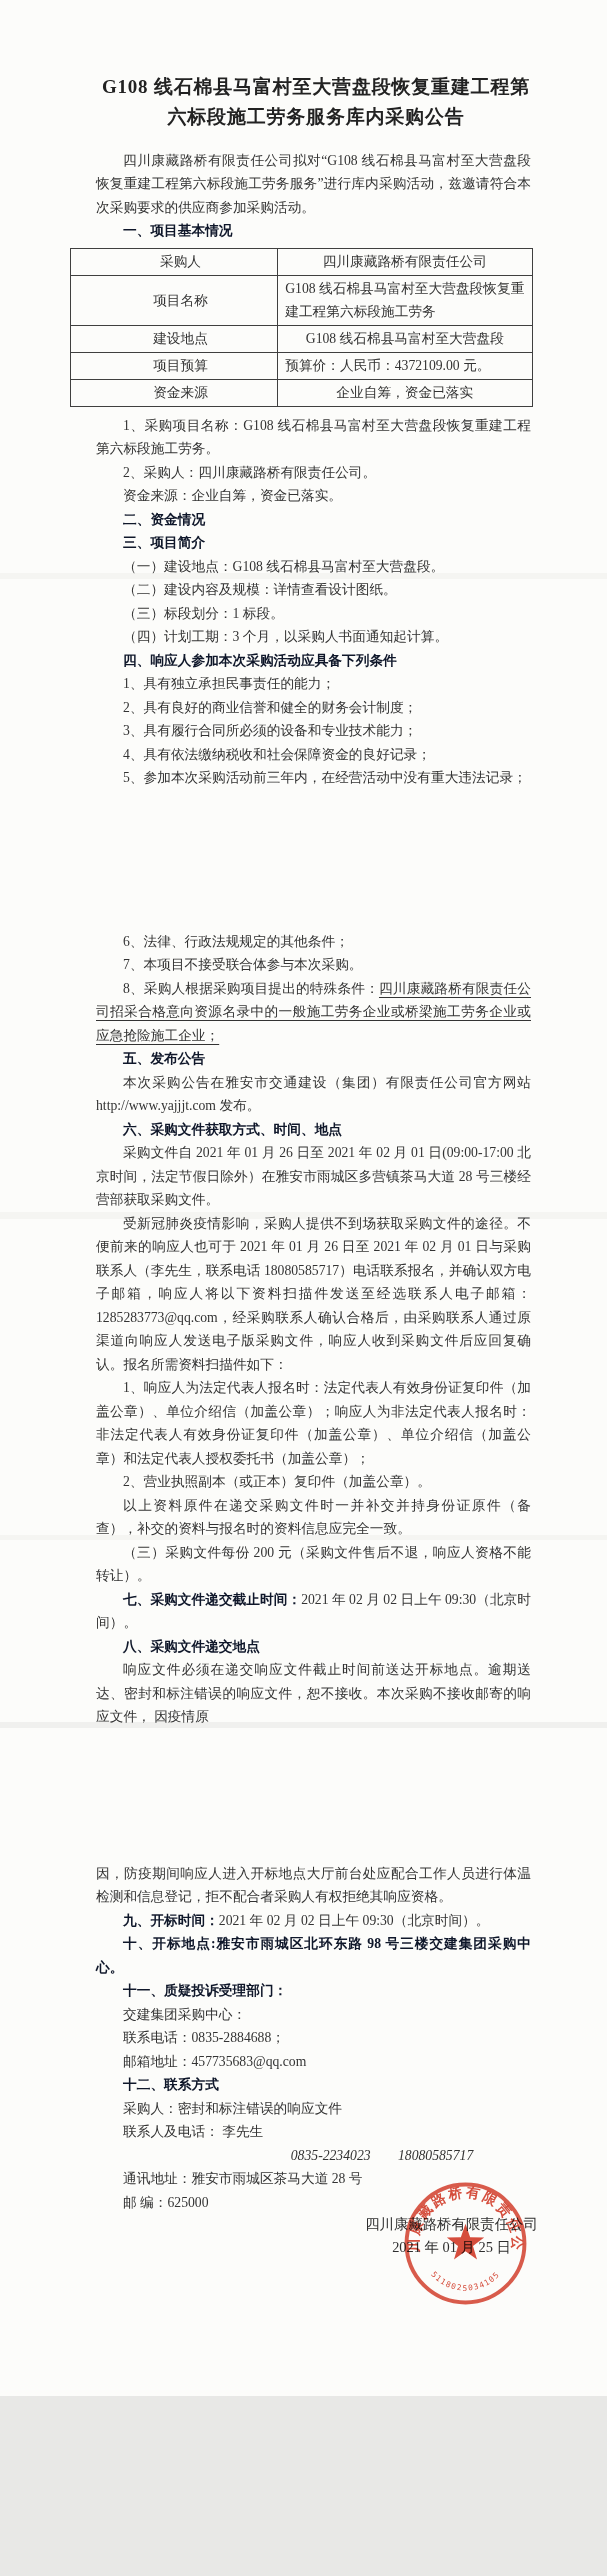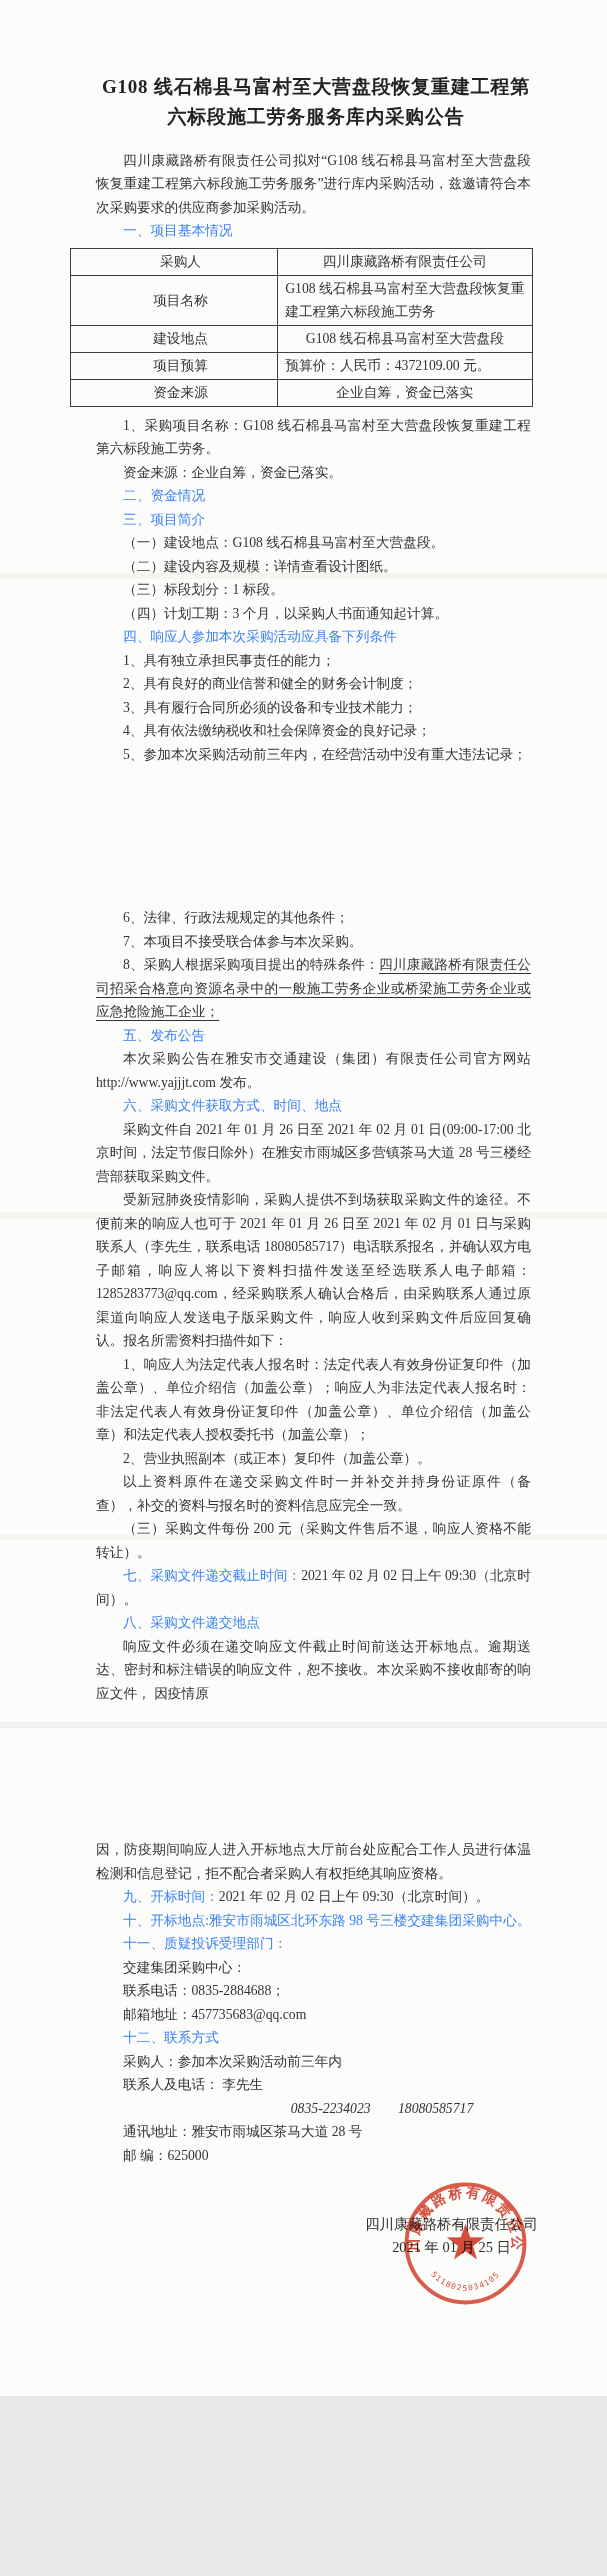--- a/index.html
+++ b/index.html
@@ -10,21 +10,21 @@
     color:#333;
   }
   .doc { position:absolute; inset:0; padding:0 76px 0 96px; }
   .title {
     width:440px; margin:72px auto 0; text-align:center;
     font-size:19px; line-height:30px; font-weight:700; color:#222;
     letter-spacing:0.8px;
   }
   .p { margin:0; font-size:13.7px; line-height:23.5px; text-align:justify; }
   .ind { text-indent:27px; }
-  .h { font-weight:400; color:#3b82f6; }
+  .h { font-weight:700; color:#0f172a; }
   .ul { text-decoration:underline; text-underline-offset:3.8px; text-decoration-thickness:1.1px; }
   .intro { margin-top:16.7px; }
   .info-table {
     border-collapse:collapse; margin:5.3px 0 6.8px -26px; width:463px;
     table-layout:fixed;
   }
   .info-table td {
     border:1.5px solid #3f3f3f; font-size:13.7px; line-height:23px;
     padding:1.5px 7.6px; vertical-align:middle; color:#333;
   }
@@ -85,20 +85,21 @@
           <td class="val">预算价：人民币：4372109.00 元。</td>
         </tr>
         <tr>
           <td class="lbl">资金来源</td>
           <td class="val center">企业自筹，资金已落实</td>
         </tr>
       </tbody>
     </table>
 
     <p class="p ind">1、采购项目名称：G108 线石棉县马富村至大营盘段恢复重建工程第六标段施工劳务。</p>
+    <p class="p ind">2、采购人：四川康藏路桥有限责任公司。</p>
 
     <p class="p ind">资金来源：企业自筹，资金已落实。</p>
     <p class="p ind h">二、资金情况</p>
 
     <p class="p ind h">三、项目简介</p>
     <p class="p ind">（一）建设地点：G108 线石棉县马富村至大营盘段。</p>
     <p class="p ind">（二）建设内容及规模：详情查看设计图纸。</p>
     <p class="p ind">（三）标段划分：1 标段。</p>
     <p class="p ind">（四）计划工期：3 个月，以采购人书面通知起计算。</p>
 
@@ -138,21 +139,21 @@
     <p class="p ind"><span class="h">九、开标时间：</span><span>2021 年 02 月 02 日上午 09:30（北京时间）。</span></p>
 
     <p class="p ind h">十、开标地点:雅安市雨城区北环东路 98 号三楼交建集团采购中心。</p>
 
     <p class="p ind h">十一、质疑投诉受理部门：</p>
     <p class="p ind">交建集团采购中心：</p>
     <p class="p ind">联系电话：0835-2884688；</p>
     <p class="p ind">邮箱地址：457735683@qq.com</p>
 
     <p class="p ind h">十二、联系方式</p>
-    <p class="p ind">采购人：参加本次采购活动前三年内</p>
+    <p class="p ind">采购人：密封和标注错误的响应文件</p>
     <p class="p ind">联系人及电话： 李先生</p>
     <p class="p phones">0835-2234023　　18080585717</p>
     <p class="p ind">通讯地址：雅安市雨城区茶马大道 28 号</p>
     <p class="p ind">邮 编：625000</p>
 
   </div>
 
   <div class="sign">
     <div>四川康藏路桥有限责任公司</div>
     <div>2021 年 01 月 25 日</div>

